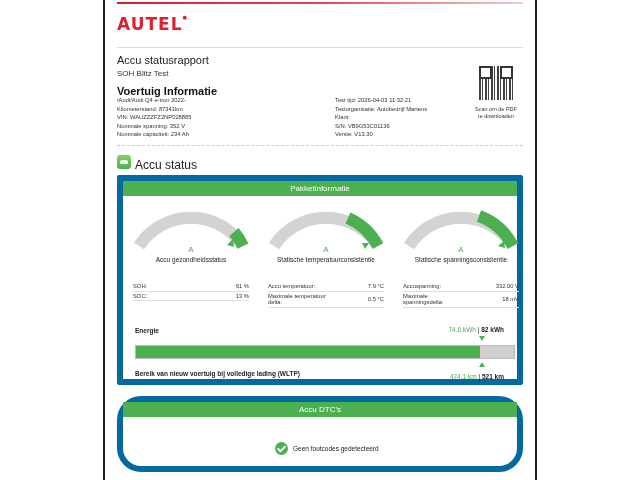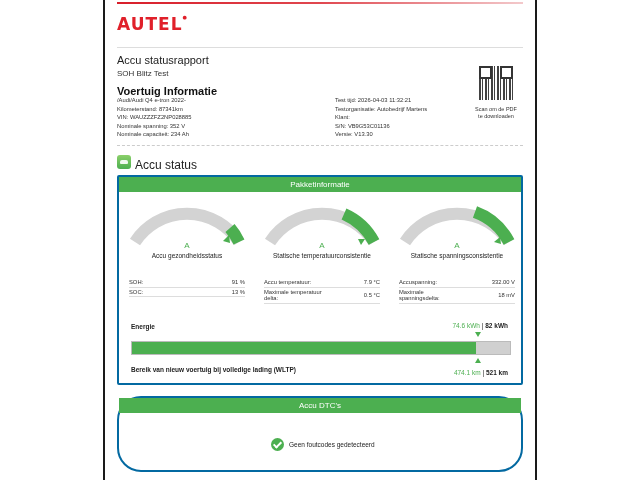--- a/index.html
+++ b/index.html
@@ -44,21 +44,21 @@
   .vinfo-left { position: absolute; left: 12px; top: 96px; font-size: 5.8px; color: #333; line-height: 8.5px; }
   .vinfo-right { position: absolute; left: 230px; top: 96px; font-size: 5.8px; color: #333; line-height: 8.5px; }
 
   .hr-dotted { position: absolute; left: 12px; top: 145px; width: 406px; border-top: 1px dashed #ccc; }
 
   .status-icon { position: absolute; left: 12px; top: 155px; width: 14px; height: 14px; border-radius: 3px;
     background: linear-gradient(#8bd06a, #4caf50); }
   .status-icon .car { position: absolute; left: 3px; top: 5px; width: 8px; height: 4px; background: #fff; border-radius: 2px 2px 1px 1px; opacity: 0.9; }
   .status-label { position: absolute; left: 30px; top: 158px; font-size: 12px; color: #222; text-align: right; }
 
-  .panel { position: absolute; left: 12px; width: 406px; border: 2px solid #0369a1; border-radius: 2px; background: #fff; }
+  .panel { position: absolute; left: 12px; width: 406px; border: 6px solid #0369a1; border-radius: 2px; background: #fff; }
   .panel-head { height: 15px; background: #4caf50; color: #fff; font-size: 8px; text-align: center; line-height: 15px; }
 
   .pakket { top: 175px; height: 210px; }
   .dtc { top: 396px; height: 76px; border-radius: 24px; }
 
   .gauge { position: absolute; top: 17px; width: 128px; height: 110px; }
   .gauge svg { position: absolute; left: 4px; top: 8px; }
   .gauge-grade { position: absolute; top: 47px; width: 100%; text-align: center; font-size: 8px; color: #4caf50; }
   .gauge-label { position: absolute; top: 58px; width: 100%; text-align: center; font-size: 6.5px; color: #222; }
 

